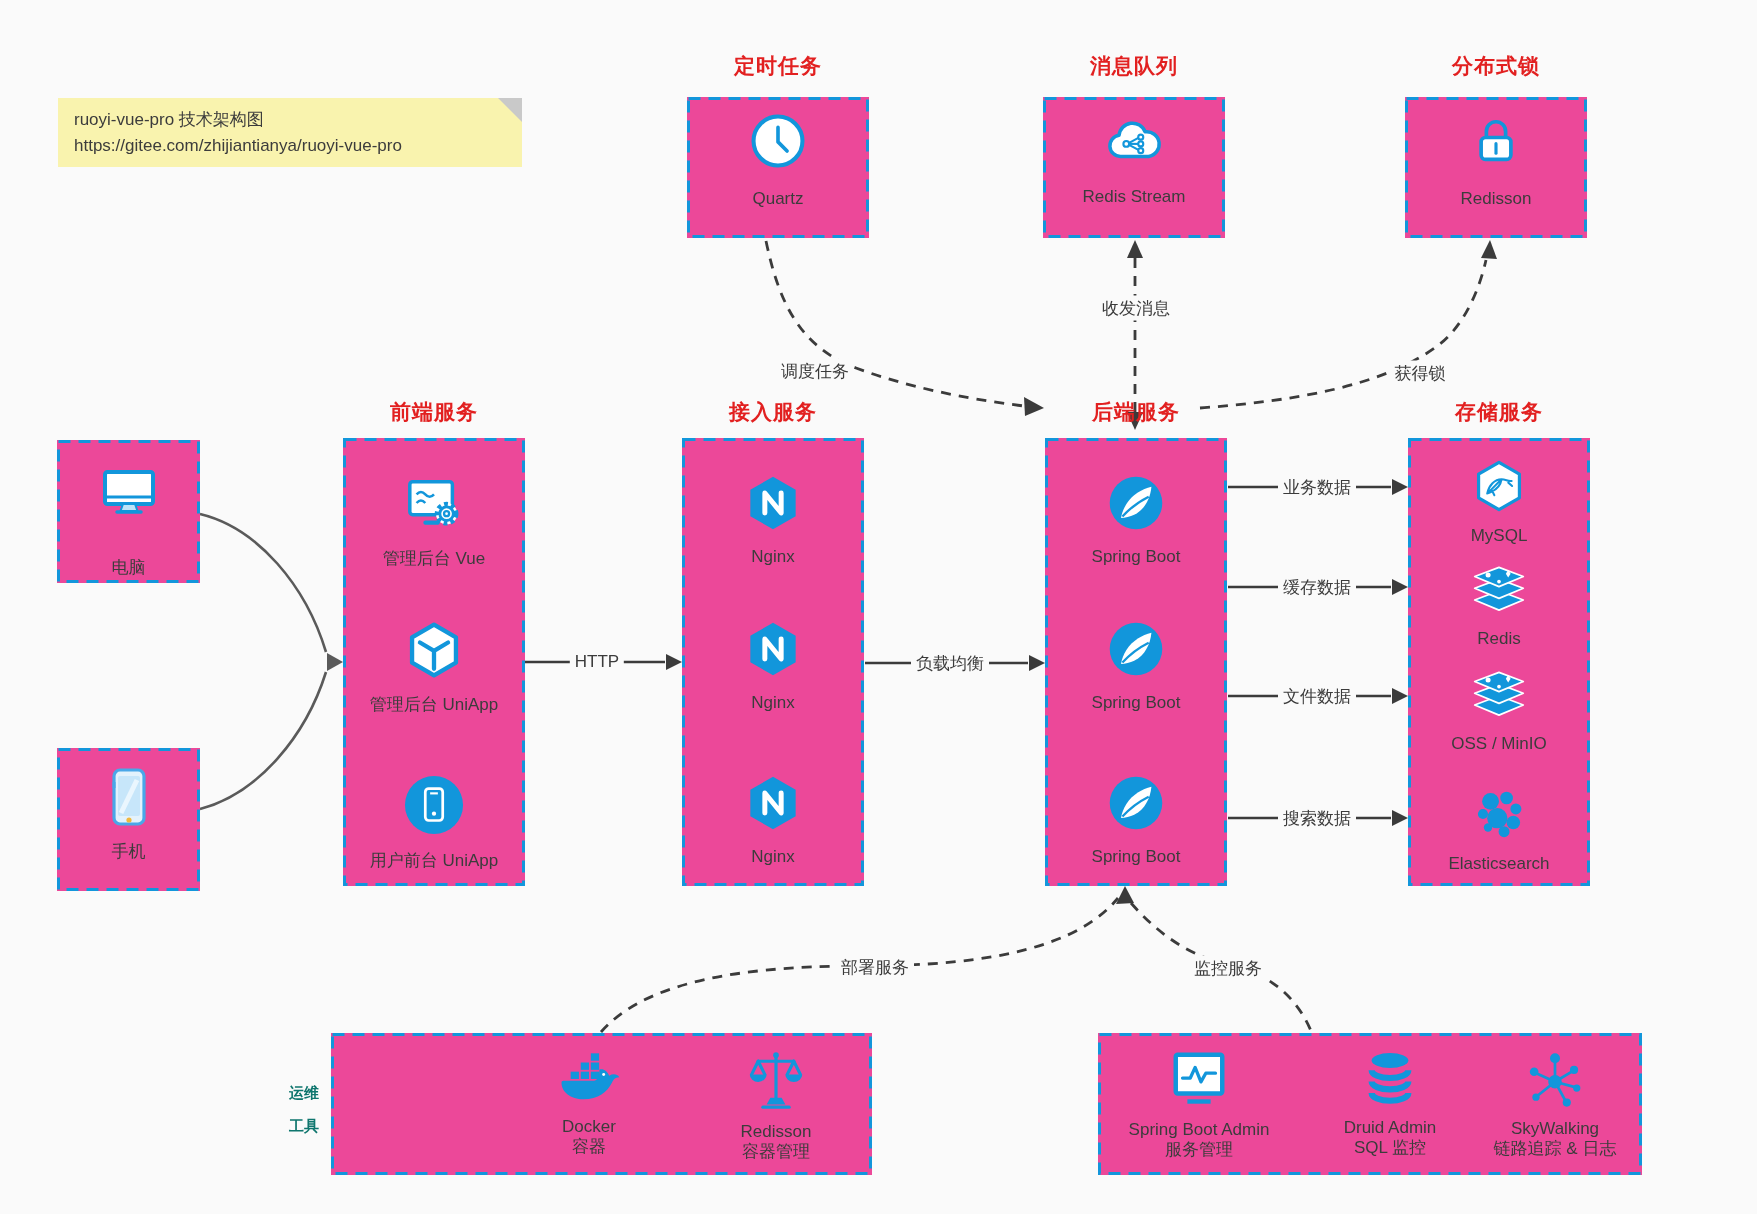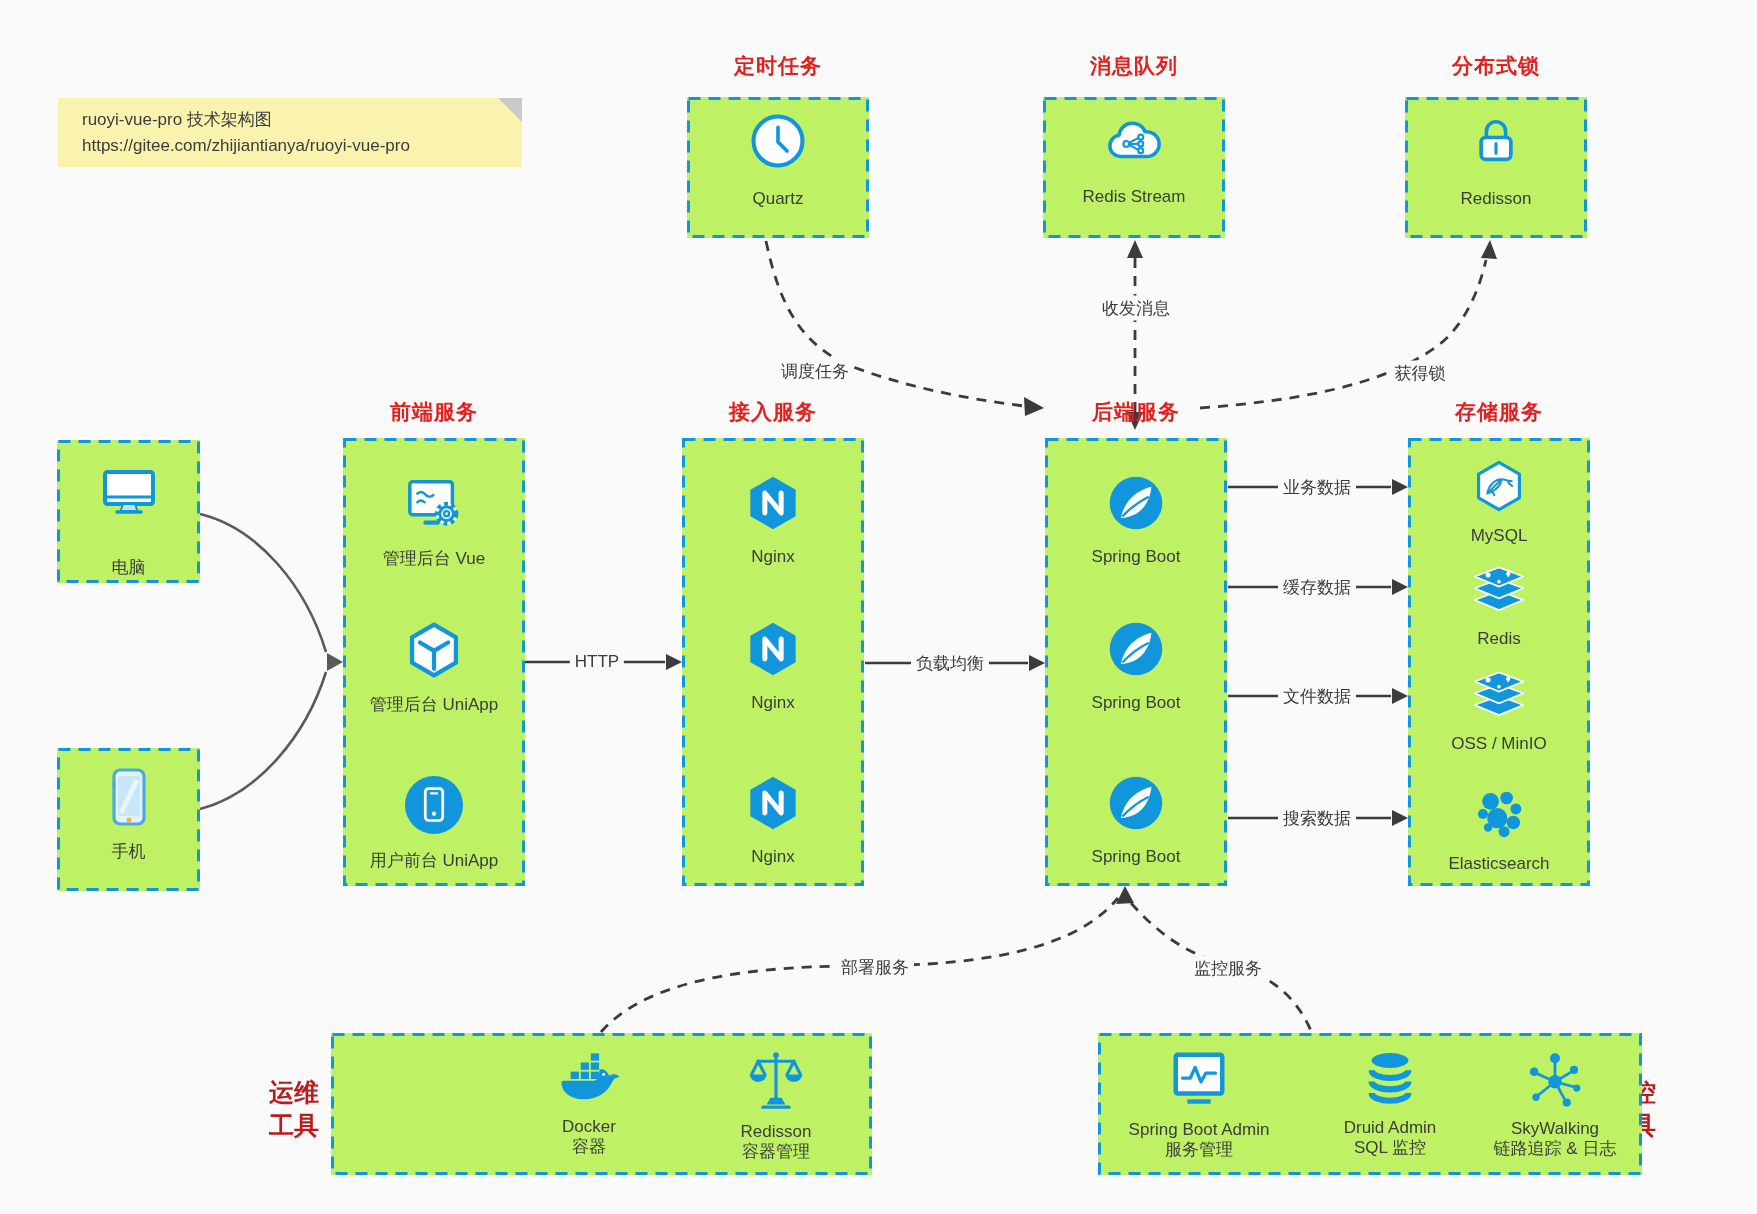--- a/index.html
+++ b/index.html
@@ -1,31 +1,31 @@
 <!DOCTYPE html>
 <html><head>
 <meta charset="utf-8">
 <style>
   html,body{margin:0;padding:0;background:#fafafa;font-family:"Liberation Sans","DejaVu Sans",sans-serif;}
   .canvas{position:relative;width:1757px;height:1214px;background:#fafafa;overflow:hidden;}
   .connectors{position:absolute;left:0;top:0;z-index:1;}
-  .dashed-box{position:absolute;z-index:2;background:#bef264;}
+  .dashed-box{position:absolute;z-index:2;background:#ec4899;}
   .dashed-box > .border{position:absolute;left:0;top:0;}
   .group-title{position:absolute;z-index:2;color:#e22020;font-size:21px;font-weight:bold;text-align:center;letter-spacing:1px;white-space:nowrap;}
-  .side-title{position:absolute;z-index:2;color:#b91c1c;font-size:25px;font-weight:bold;line-height:33px;}
+  .side-title{position:absolute;z-index:2;color:#0f766e;font-size:15px;font-weight:bold;line-height:33px;}
   .node{position:absolute;left:0;width:100%;display:flex;flex-direction:column;align-items:center;z-index:2;}
   .item-label{font-size:17px;color:#3c3c3c;text-align:center;line-height:22px;white-space:nowrap;}
   .node .item-label{margin-top:10px;}
   .top-node .item-label{margin-top:14px;}
   .client-node .item-label{margin-top:7px;}
   .store-node .item-label{margin-top:8px;}
   .tool-node .item-label{margin-top:6px;line-height:20px;}
   .edge-label{position:absolute;z-index:3;transform:translate(-50%,-50%);background:#fafafa;padding:1px 5px;font-size:17px;color:#3b3b3b;white-space:nowrap;}
   .note{position:absolute;left:58px;top:98px;width:464px;height:69px;background:#f9f3ae;z-index:2;}
-  .note-text{padding:9px 0 0 24px;font-size:17px;color:#3c3c3c;line-height:26px;}
+  .note-text{padding:9px 0 0 16px;font-size:17px;color:#3c3c3c;line-height:26px;}
   .note-fold{position:absolute;top:0;right:0;width:0;height:0;border-top:24px solid #c9c9c9;border-left:24px solid transparent;}
 </style>
 </head>
 <body>
 
 <div class="canvas">
 
   <svg class="connectors" width="1757" height="1214">
 
     <g stroke="#5a5a5a" stroke-width="2.6" fill="none">

